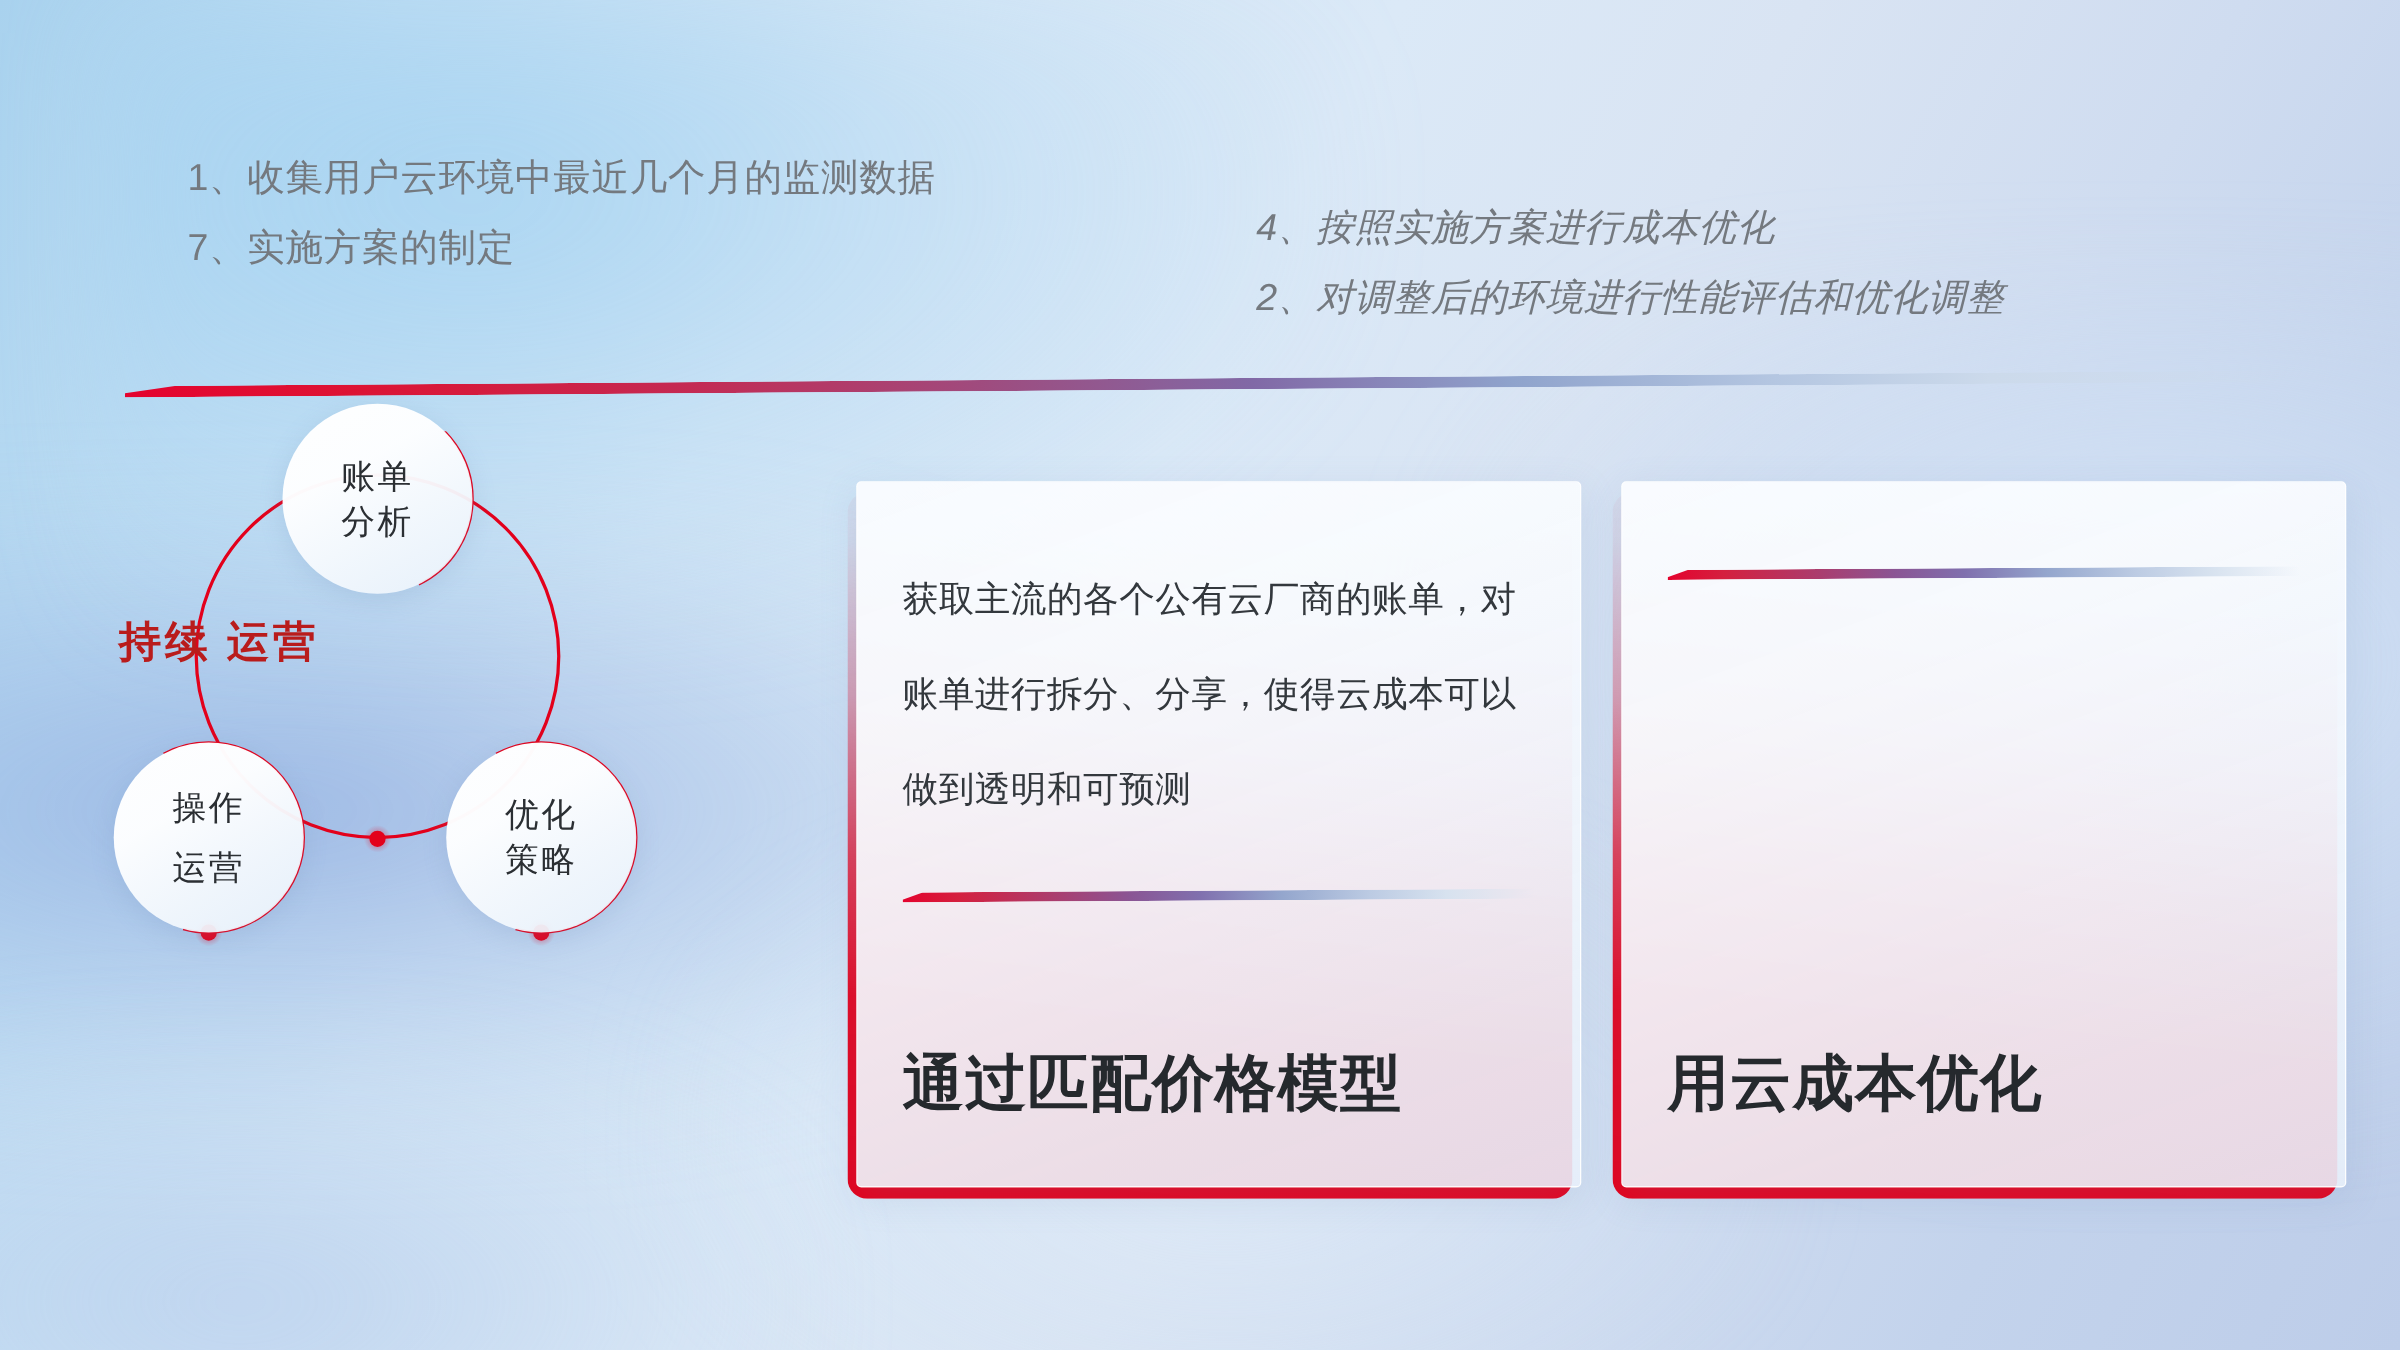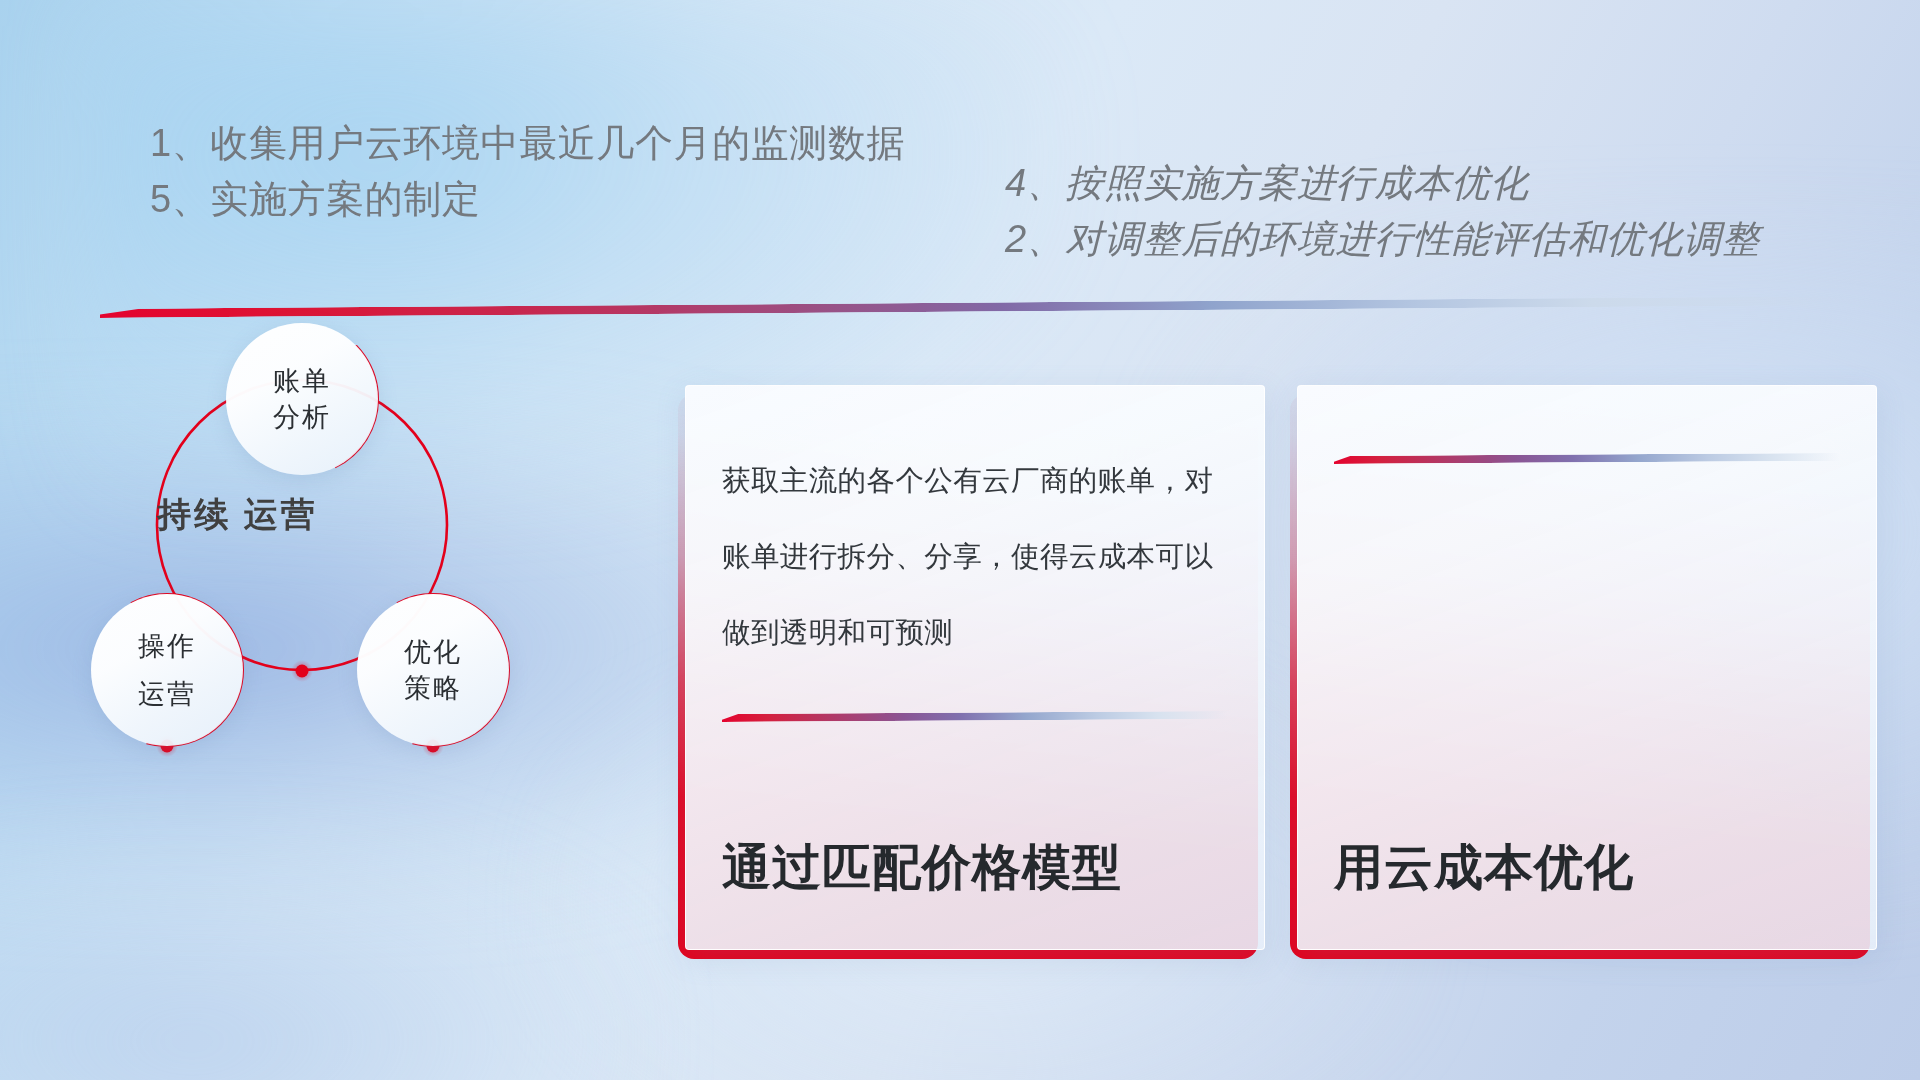--- a/index.html
+++ b/index.html
@@ -67,21 +67,21 @@
     filter:blur(34px);
   }
 
   
   #bullets { position:absolute; left:0; top:0; width:1920px; }
   .bullet-col { position:absolute; }
   .bullet-col.left  { left:150px; top:115px; }
   .bullet-col.right { left:1005px; top:155px;font-style:italic; }
   .bullet {
     color:#74797f;
-    font-size:38px;
+    font-size:30px;
     line-height:56px;
     white-space:nowrap;
     letter-spacing:0.6px;
   }
 
   
   #divider {
     position:absolute;
     left:100px; top:307px;
     width:1735px; height:16px;
@@ -127,22 +127,21 @@
     text-align:center;
   }
   .bubble.top  { left:131px; top:-22px;  width:152px; height:152px; }
   .bubble.bl   { left:-4px;  top:249px;  width:152px; height:152px;gap:12px; }
   .bubble.br   { left:262px; top:249px;  width:152px; height:152px; }
   .bubble span { display:block; }
 
   #center-label {
     position:absolute;
     left:0; top:148px; width:285px;
-    text-align:center;
-    color:#404040;
+    color:#b91c1c;
     font-size:34px;
     font-weight:800;
     line-height:1.28;
     letter-spacing:3px;
   }
 
   
   .card-wrap { position:absolute; width:580px; height:565px; }
   .card-wrap.c1 { left:685px; top:385px; }
   .card-wrap.c2 { left:1297px; top:385px; }
@@ -229,21 +228,21 @@
   <div class="bg-glow-b"></div>
   <div class="bg-glow-c"></div>
   <div class="bg-glow-d"></div>
   <div class="bg-glow-e"></div>
 </div>
 
 <div id="bullets">
 
   <div class="bullet-col left">
     <div class="bullet">1、收集用户云环境中最近几个月的监测数据</div>
-    <div class="bullet">5、实施方案的制定</div>
+    <div class="bullet">7、实施方案的制定</div>
   </div>
 
   <div class="bullet-col right">
     <div class="bullet">4、按照实施方案进行成本优化</div>
     <div class="bullet">2、对调整后的环境进行性能评估和优化调整</div>
   </div>
 
 </div>
 
 <div id="divider">

